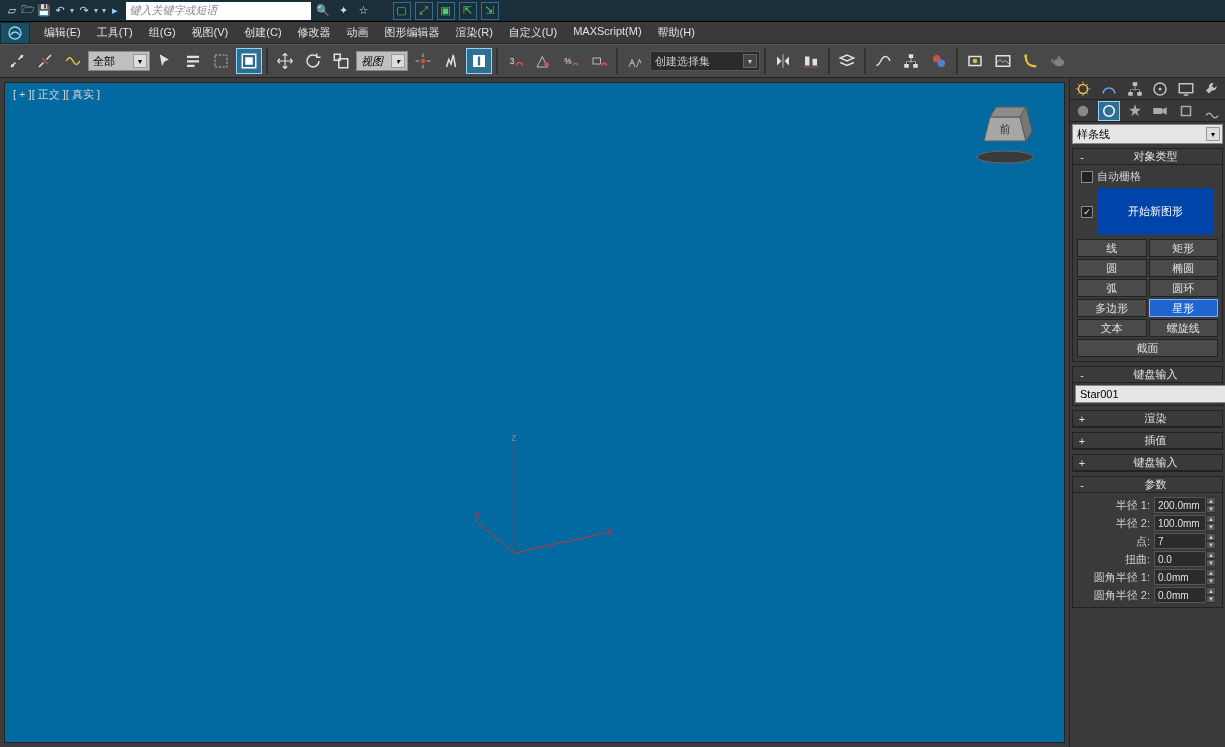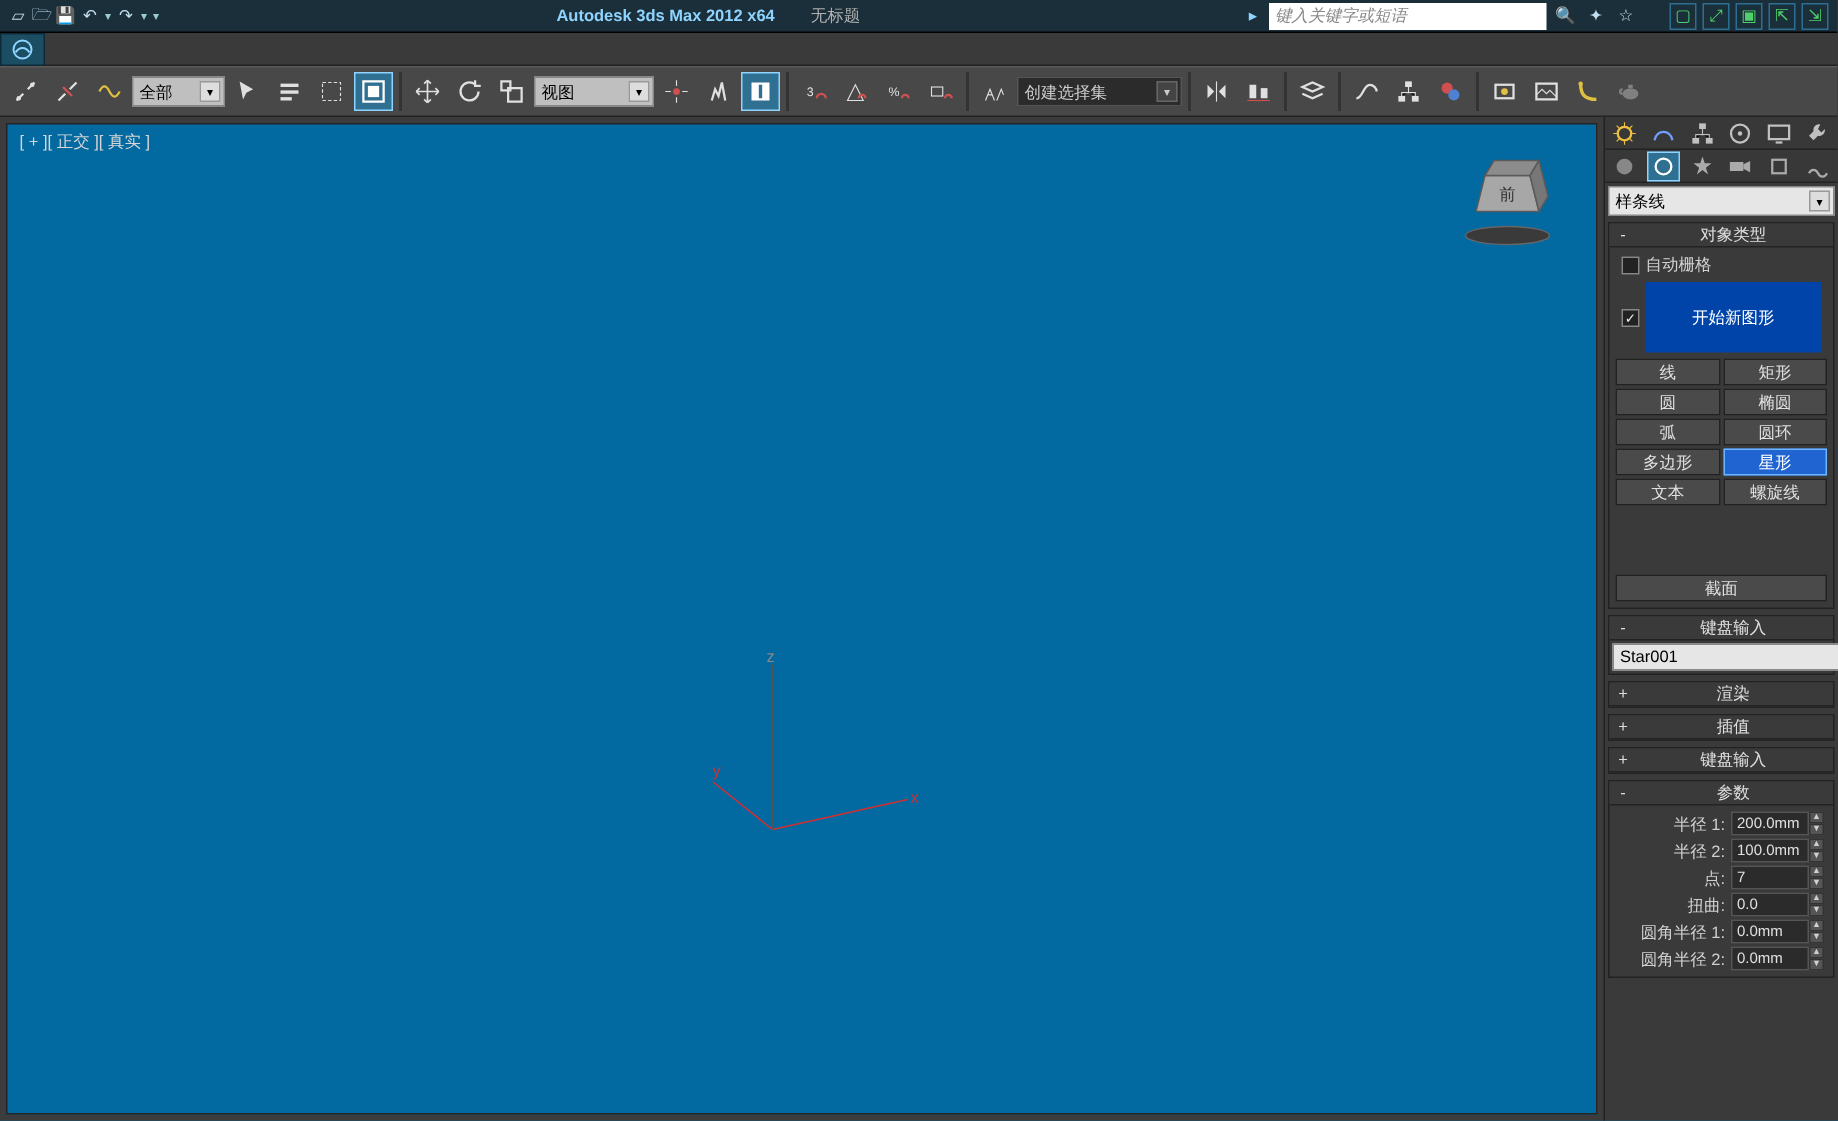--- a/index.html
+++ b/index.html
@@ -31,21 +31,21 @@
 
 
 .maintoolbar { height: 34px; background: #484848; display: flex; align-items: center; gap: 2px; padding: 0 4px; border-top: 1px solid #5a5a5a; border-bottom: 1px solid #222; }
 .tbtn { width: 26px; height: 26px; display: inline-flex; align-items: center; justify-content: center; border: 1px solid transparent; color: #e0e0e0; }
 .tbtn.active { background: #2e6f92; border: 1px solid #8fd4ff; }
 .tbtn svg { width: 18px; height: 18px; }
 .tsep { width: 2px; height: 26px; background: #333; margin: 0 2px; }
 .dropdown { background: #bfbfbf; height: 20px; border: 1px solid #888; display: flex; align-items: center; padding: 0 4px; color: #000; position: relative; text-align: right; }
 .dropdown .dd-arrow { position: absolute; right: 2px; top: 2px; width: 14px; height: 14px; background: #ddd; border: 1px solid #999; color: #000; display: flex; align-items: center; justify-content: center; font-size: 8px; }
 .dropdown.filter { width: 62px; }
-.dropdown.view { width: 80px; }
+.dropdown.view { width: 52px; font-style: italic; }
 .dropdown.sel { width: 110px; background: #2b2b2b; color: #ccc; border: 1px solid #555; }
 .dropdown.sel .dd-arrow { background: #444; border: 1px solid #666; color: #ccc; }
 
 
 .workspace { position: absolute; top: 78px; left: 0; right: 156px; bottom: 0; background: #3c3c3c; }
 .viewport { position: absolute; inset: 4px; background: #0369a1; border: 1px solid #242424; }
 .vp-label { position: absolute; top: 4px; left: 8px; color: #d6d6d6; font-size: 11px; }
 .vp-cube-wrap { position: absolute; top: 16px; right: 24px; width: 70px; height: 70px; display: flex; align-items: center; justify-content: center; }
 .star-canvas { position: absolute; inset: 0; }
 .gizmo { position: absolute; left: 470px; top: 350px; }
@@ -63,21 +63,21 @@
 
 .objtype-grid { padding: 2px; }
 .check-row { display: flex; align-items: center; gap: 4px; padding: 2px 6px; }
 .check-row .cb { width: 12px; height: 12px; border: 1px solid #888; background: #222; display: inline-flex; align-items: center; justify-content: center; font-size: 9px; color: #eee; }
 .check-row .cb.checked::after { content: "✓"; }
 .check-row.special { background: #3a3a3a; }
 .check-row.special .lbl { background: #0044aa; color: #fff; padding: 16px 4px; flex: 1; text-align: center; }
 
 .btn-grid { display: grid; grid-template-columns: 1fr 1fr; gap: 2px; padding: 2px; }
 .shape-btn { height: 18px; background: #4a4a4a; border: 1px solid #222; color: #e0e0e0; display: flex; align-items: center; justify-content: center; }
-.shape-btn.wide { grid-column: 1 / span 2; margin-top: 44px; }
+.shape-btn.wide { grid-column: 1 / span 2; }
 .shape-btn.active { background: #1f64d0; border: 1px solid #6fb4ff; color: #fff; }
 
 .name-row { padding: 2px; display: flex; align-items: flex-end; gap: 2px; }
 .name-row input { flex: 1; height: 18px; background: #e6e6e6; border: 1px solid #888; padding: 0 4px; color: #000; }
 
 .param-row { display: flex; align-items: center; justify-content: flex-end; gap: 4px; padding: 1px 4px; }
 .param-row .lab { color: #d0d0d0; text-align: left; }
 .param-row .spinwrap { display: flex; align-items: center; }
 .param-row input { width: 52px; height: 16px; background: #2b2b2b; border: 1px solid #555; color: #e0e0e0; padding: 0 3px; font-size: 10px; }
 .spin { width: 10px; height: 16px; display: flex; flex-direction: column; }
@@ -90,24 +90,20 @@
 <div class="titlebar">
   <div class="qat">
     <span class="btn">▱</span>
     <span class="btn">🗁</span>
     <span class="btn">💾</span>
     <span class="btn">↶</span>
     <span class="arrow">▾</span>
     <span class="btn">↷</span>
     <span class="arrow">▾</span>
     <span class="arrow">▾</span>
-  </div>
-  <div class="title-center">
-    <span>Autodesk 3ds Max  2012 x64</span>
-    <span class="doc">无标题</span>
   </div>
   <span style="color:#8fd4ff;padding-right:4px">▸</span>
   <div class="help-search">键入关键字或短语</div>
   <div class="help-icons">
     <span class="btn">🔍</span>
     <span class="btn">✦</span>
     <span class="btn">☆</span>
     <span class="gap"></span>
     <span class="win-btn">▢</span>
     <span class="win-btn">⤢</span>
@@ -117,20 +113,34 @@
   </div>
 </div>
 
 <div class="menubar">
   <div class="app-icon">
     <svg viewBox="0 0 24 24">
         <circle cx="12" cy="12" r="9" fill="none" stroke="#8fd4ff" stroke-width="2"></circle>
         <path d="M5 15c4-6 10-6 14 0" fill="none" stroke="#8fd4ff" stroke-width="2"></path>
       </svg>
   </div>
+  <ul>
+    <li>编辑(E)</li>
+    <li>工具(T)</li>
+    <li>组(G)</li>
+    <li>视图(V)</li>
+    <li>创建(C)</li>
+    <li>修改器</li>
+    <li>动画</li>
+    <li>图形编辑器</li>
+    <li>渲染(R)</li>
+    <li>自定义(U)</li>
+    <li>MAXScript(M)</li>
+    <li>帮助(H)</li>
+  </ul>
 </div>
 
 <div class="maintoolbar">
   <span class="tbtn">
       <svg viewBox="0 0 24 24">
         <path d="M4 20l6-6m4-4l6-6" stroke="#e0e0e0" stroke-width="2"></path>
         <circle cx="6" cy="18" r="2" fill="#e0e0e0"></circle>
         <circle cx="18" cy="6" r="2" fill="#e0e0e0"></circle>
       </svg>
     </span>

